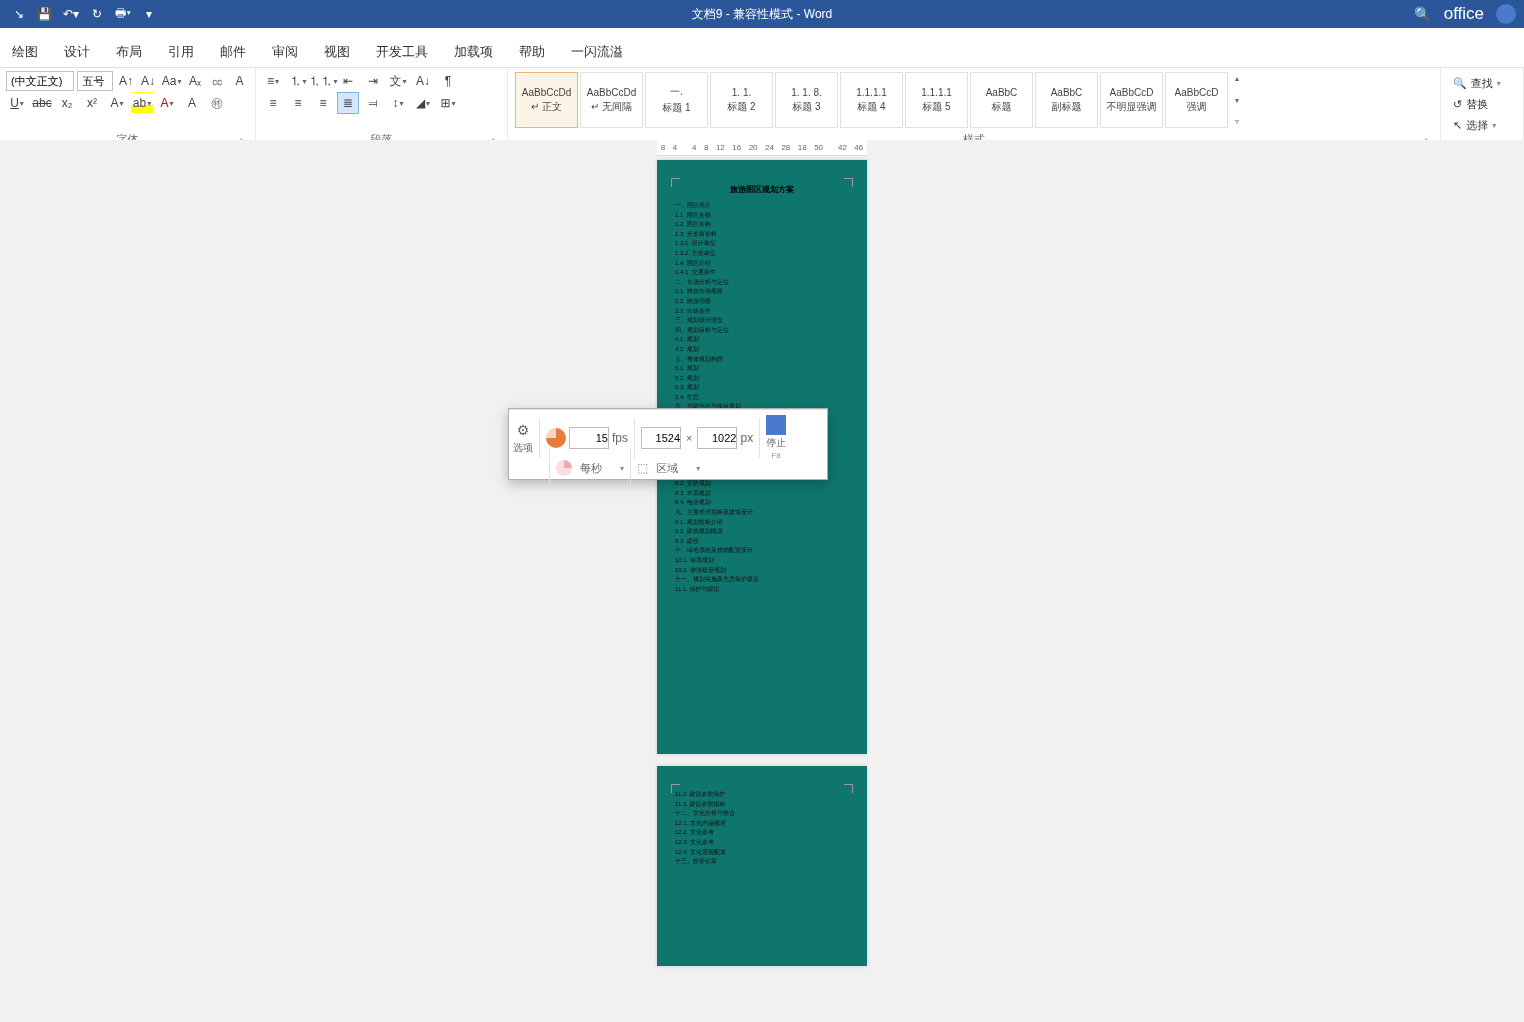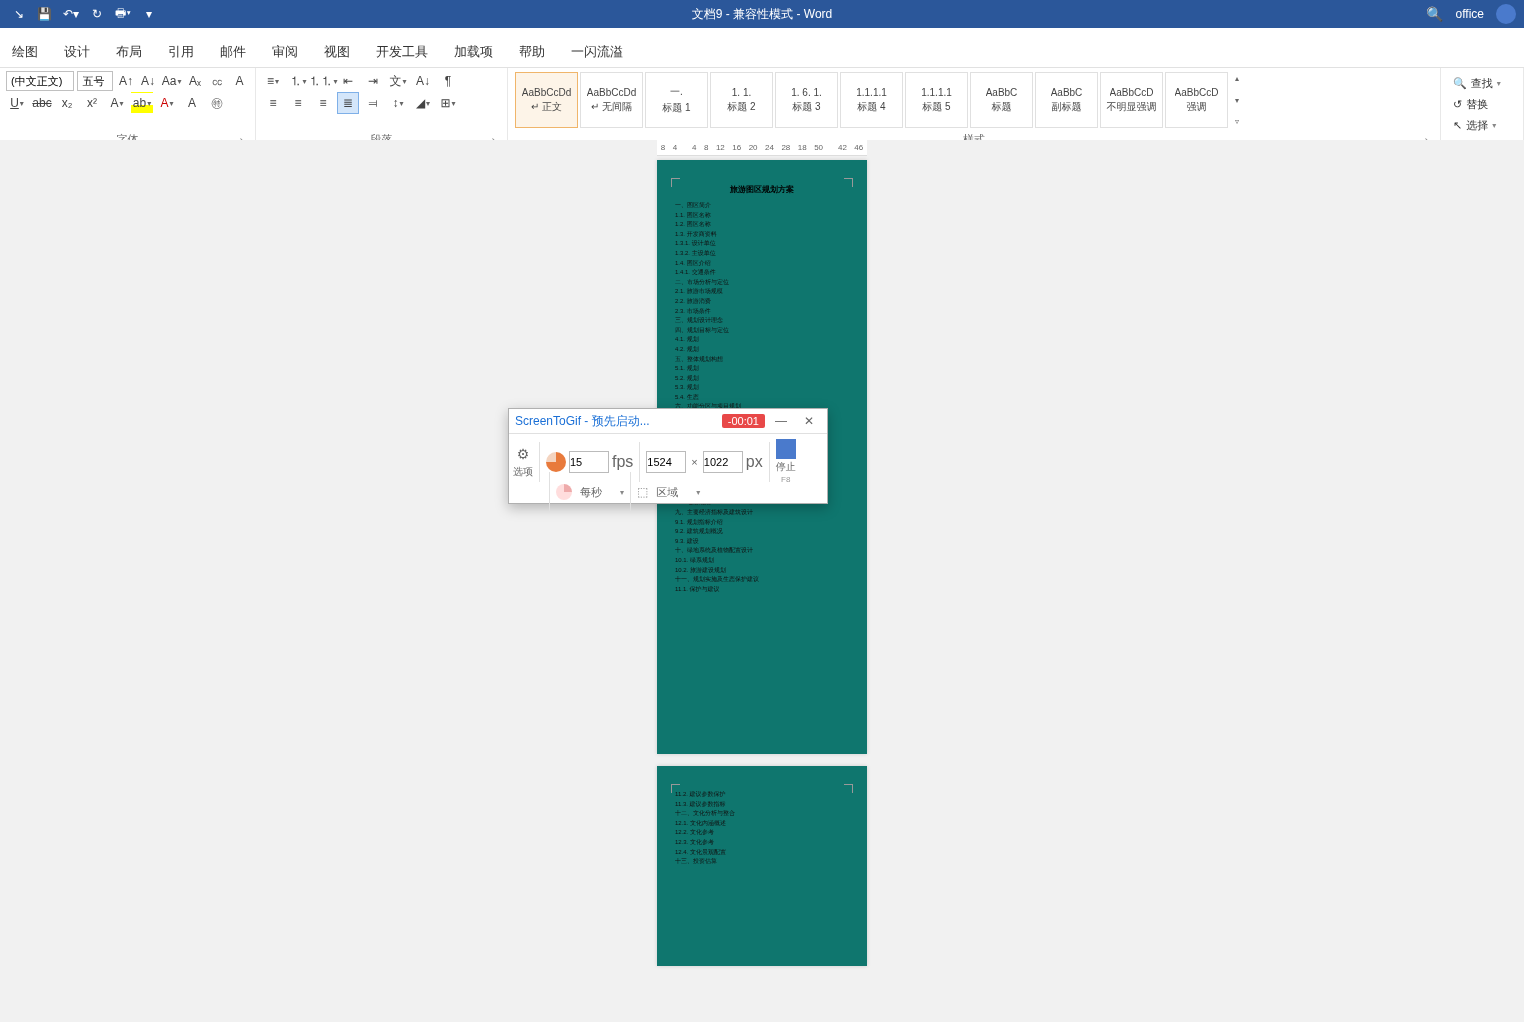--- a/index.html
+++ b/index.html
@@ -5,21 +5,21 @@
 * { margin:0; padding:0; box-sizing:border-box; }
 body { font-family:"Microsoft YaHei","Segoe UI",sans-serif; font-size:12px; background:#fff; overflow:hidden; width:1524px; height:1022px; position:relative; }
 
 
 .titlebar { height:28px; background:#2b579a; color:#fff; display:flex; align-items:center; position:relative; }
 .qat { display:flex; gap:4px; padding-left:8px; }
 .qat-btn { width:22px; height:22px; display:flex; align-items:center; justify-content:center; color:#fff; font-size:12px; }
 .title-center { position:absolute; left:50%; transform:translateX(-50%); font-size:12px; }
 .title-right { position:absolute; right:8px; display:flex; align-items:center; gap:12px; }
 .search-ico { font-size:14px; }
-.office-txt { font-size:12px; }
+.office-txt { font-size:17px; }
 .avatar { width:20px; height:20px; border-radius:50%; background:#4a7acc; display:inline-block; }
 
 
 .tabs { height:40px; background:#fff; display:flex; padding-left:8px; gap:18px; align-items:flex-end; border-bottom:1px solid #e1e1e1; }
 .tab { padding:6px 4px; font-size:13px; color:#333; }
 
 
 .ribbon { height:82px; background:#fff; display:flex; border-bottom:1px solid #d4d4d4; position:relative; }
 .group { border-right:1px solid #e8e8e8; display:flex; flex-direction:column; padding:2px 6px 0; }
 .group-body { flex:1; display:flex; flex-direction:column; gap:0; }
@@ -57,22 +57,22 @@
 
 
 .stg { position:absolute; left:508px; top:408px; width:320px; background:#fff; border:1px solid #b0b0b0; box-shadow:0 4px 12px rgba(0,0,0,.25); }
 .stg-title { height:24px; display:flex; align-items:center; padding:0 6px; gap:4px; }
 .stg-name { font-size:12px; color:#1a6fd6; flex:1; overflow:hidden; white-space:nowrap; text-overflow:ellipsis; }
 .stg-timer { background:#e84848; color:#fff; font-size:11px; padding:1px 6px; border-radius:2px; }
 .stg-winbtn { width:24px; text-align:center; color:#666; font-size:12px; }
 .stg-body { height:56px; display:flex; align-items:center; padding:0 4px; gap:4px; border-top:1px solid #e0e0e0; }
 .stg-col { display:flex; flex-direction:column; align-items:center; gap:1px; font-size:10px; color:#666; }
 .stg-ico { width:20px; height:20px; display:flex; align-items:center; justify-content:center; font-size:14px; }
-.stg-input { width:40px; height:22px; border:1px solid #bbb; text-align:left; font-size:11px; }
-.stg-unit { font-size:16px; color:#666; }
+.stg-input { width:40px; height:22px; border:1px solid #bbb; text-align:right; font-size:11px; }
+.stg-unit { font-size:12px; color:#666; }
 .stg-pie { width:20px; height:20px; border-radius:50%; background:conic-gradient(#e87a3c 0 270deg,#f4d4c0 270deg 360deg); }
 .stg-pie2 { width:16px; height:16px; border-radius:50%; background:conic-gradient(#eaa 0 90deg,#fdd 90deg 360deg); }
 .stg-stop { width:20px; height:20px; background:#4a7acc; }
 .stg-sep { width:1px; height:40px; background:#e0e0e0; margin:0 2px; }
 .stg-drop { font-size:8px; color:#888; }
 .x-sym { font-size:11px; color:#666; padding:0 2px; }
 </style>
 </head>
 <body>
 
@@ -185,21 +185,21 @@
         </div>
         <div class="style-box">
           <div class="style-preview">一.</div>
           <div class="style-name">标题 1</div>
         </div>
         <div class="style-box">
           <div class="style-preview">1. 1.</div>
           <div class="style-name">标题 2</div>
         </div>
         <div class="style-box">
-          <div class="style-preview">1. 6. 1.</div>
+          <div class="style-preview">1. 1. 8.</div>
           <div class="style-name">标题 3</div>
         </div>
         <div class="style-box">
           <div class="style-preview">1.1.1.1</div>
           <div class="style-name">标题 4</div>
         </div>
         <div class="style-box">
           <div class="style-preview">1.1.1.1</div>
           <div class="style-name">标题 5</div>
         </div>
@@ -324,26 +324,20 @@
         <div class="doc-line">12.1. 文化内涵概述</div>
         <div class="doc-line">12.2. 文化参考</div>
         <div class="doc-line">12.3. 文化参考</div>
         <div class="doc-line">12.4. 文化景观配置</div>
         <div class="doc-line">十三、投资估算</div>
       </div>
   </div>
 </div>
 
 <div class="stg">
-  <div class="stg-title">
-    <span class="stg-name">ScreenToGif - 预先启动...</span>
-    <span class="stg-timer">-00:01</span>
-    <span class="stg-winbtn">—</span>
-    <span class="stg-winbtn">✕</span>
-  </div>
   <div class="stg-body">
     <div class="stg-col">
       <span class="stg-ico">⚙</span>
       <span>选项</span>
     </div>
     <div class="stg-sep"></div>
     <div class="stg-col" style="flex-direction:row;gap:3px">
       <span class="stg-pie"></span>
       <input class="stg-input" value="15" style="">
       <span class="stg-unit">fps</span>

